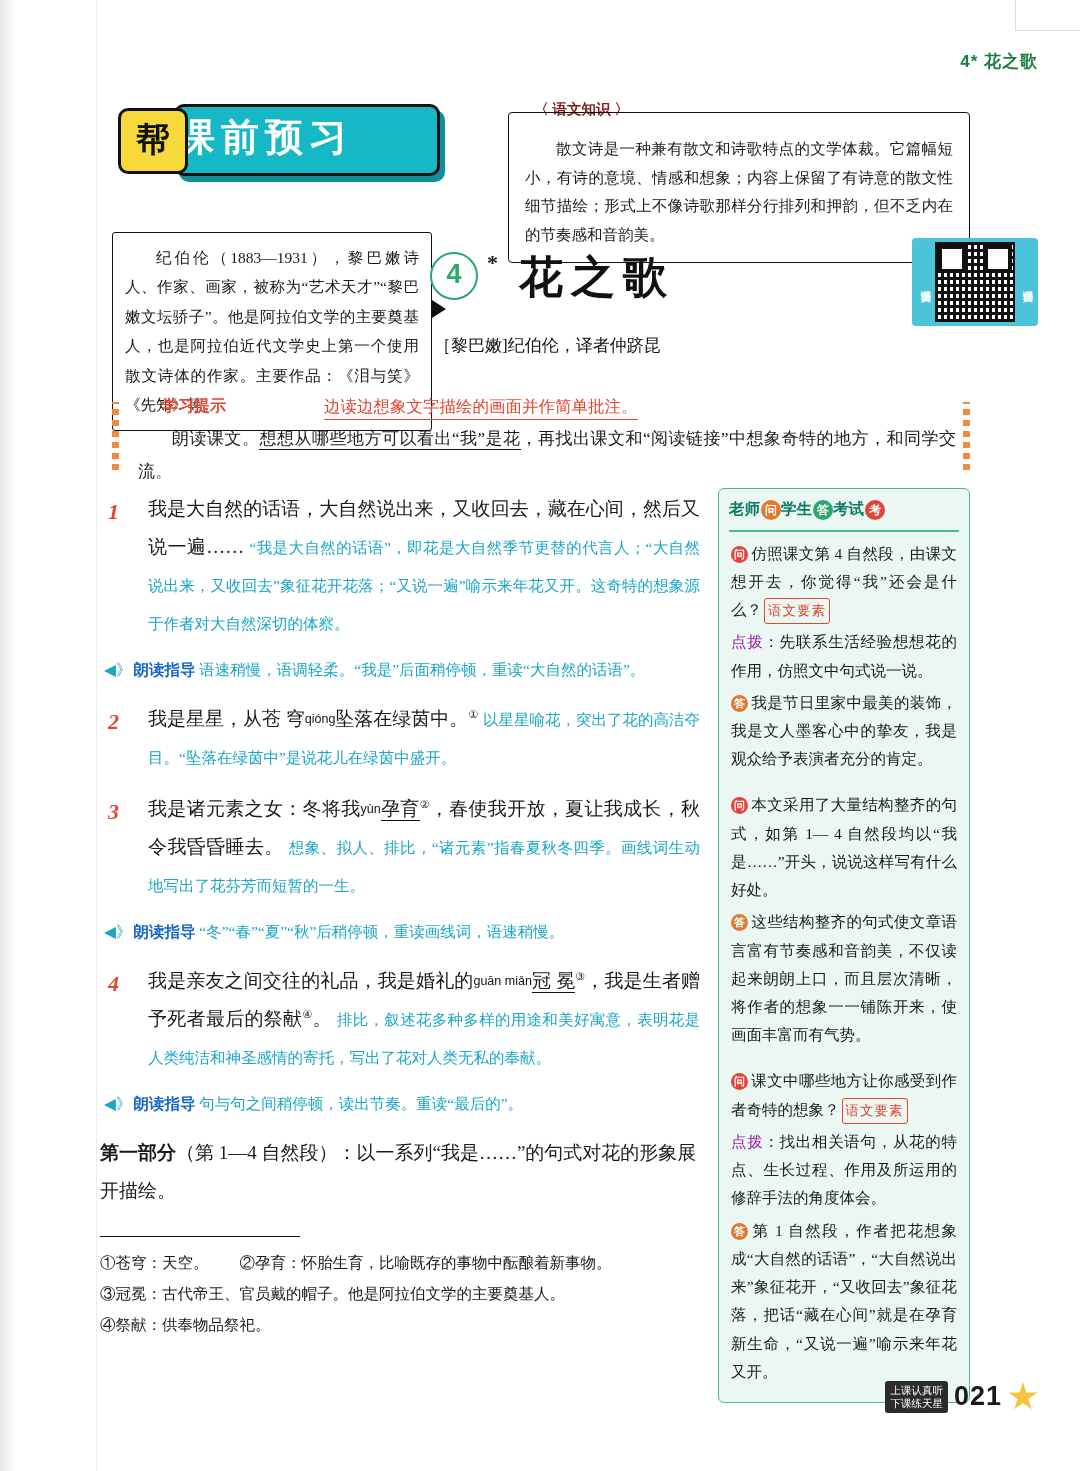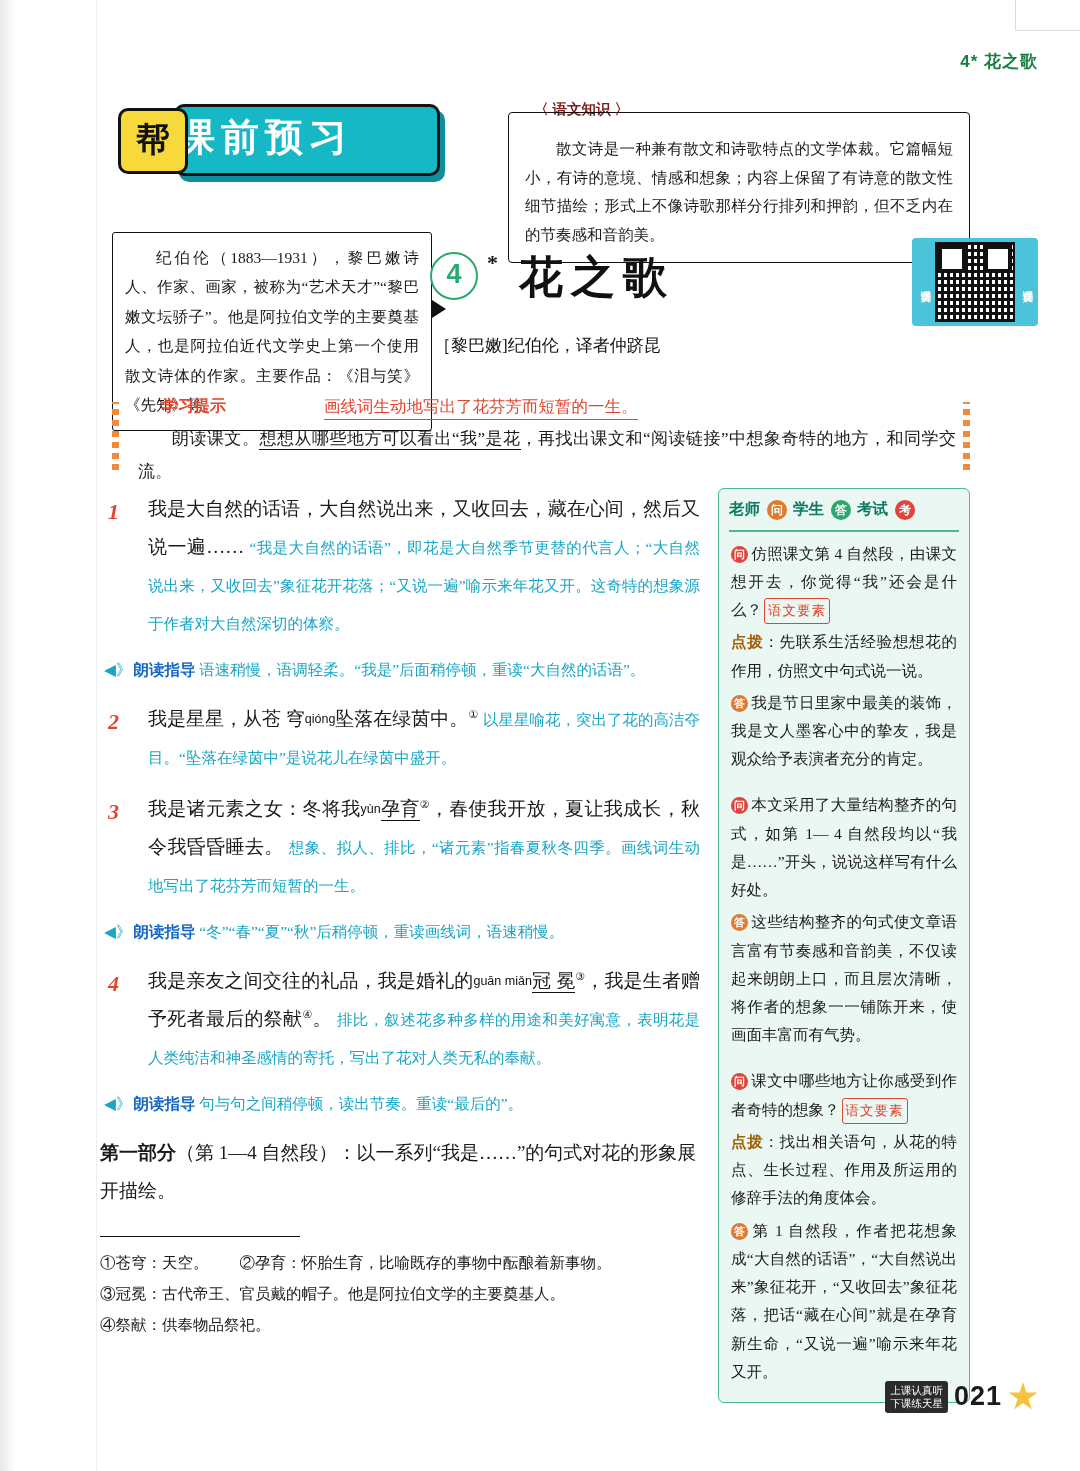--- a/index.html
+++ b/index.html
@@ -335,21 +335,21 @@
     width: 252px;
     background: #eaf7f2;
     border: 1.5px solid #49b89a;
     border-radius: 6px;
     padding: 0 0 12px 0;
     box-sizing: border-box;
   }
   .side-head {
     display: flex;
     align-items: center;
-    gap: 6px;
+    gap: 0;
     padding: 10px 8px 8px 10px;
     font-size: 15.5px;
     font-weight: bold;
     color: #0e7a63;
     font-family: Liberation Sans, sans-serif;
   }
   .side-head .tagword { margin-right: 1px; }
   .bubble {
     display: inline-block;
     width: 20px; height: 20px;
@@ -393,21 +393,21 @@
   .tagbox {
     display: inline-block;
     border: 1.2px solid #e2452e;
     color: #e2452e;
     border-radius: 3px;
     font-size: 13.5px;
     padding: 0px 3px;
     margin-left: 2px;
     letter-spacing: 1px;
   }
-  .dianbo { color: #a16207; font-weight: bold; }
+  .dianbo { color: #a21caf; font-weight: normal; }
   .qa-sep { height: 14px; }
 
   
   .footer {
     position: absolute;
     right: 42px; bottom: 58px;
     display: flex;
     align-items: center;
     gap: 6px;
   }
@@ -468,21 +468,21 @@
   <div class="qr-wrap">
     <div class="qr-side">课文精讲</div>
     <div class="qr-code"></div>
     <div class="qr-side">课文精讲</div>
   </div>
 
   <div class="tip-wrap">
     <div class="tip-bar-l"></div>
     <div class="tip-bar-r"></div>
     <div class="tip-head">学习提示</div>
-    <div class="tip-note">画线词生动地写出了花芬芳而短暂的一生。</div>
+    <div class="tip-note">边读边想象文字描绘的画面并作简单批注。</div>
     <div class="tip-body">
       <span>朗读课文。</span><span class="u">想想从哪些地方可以看出“我”是花</span><span>，再找出课文和“阅读链接”中想象奇特的地方，和同学交流。</span>
     </div>
   </div>
 
   <div class="col-left">
 
     <div class="para">
       <div class="pnum">1</div>
       <span class="ptext">

